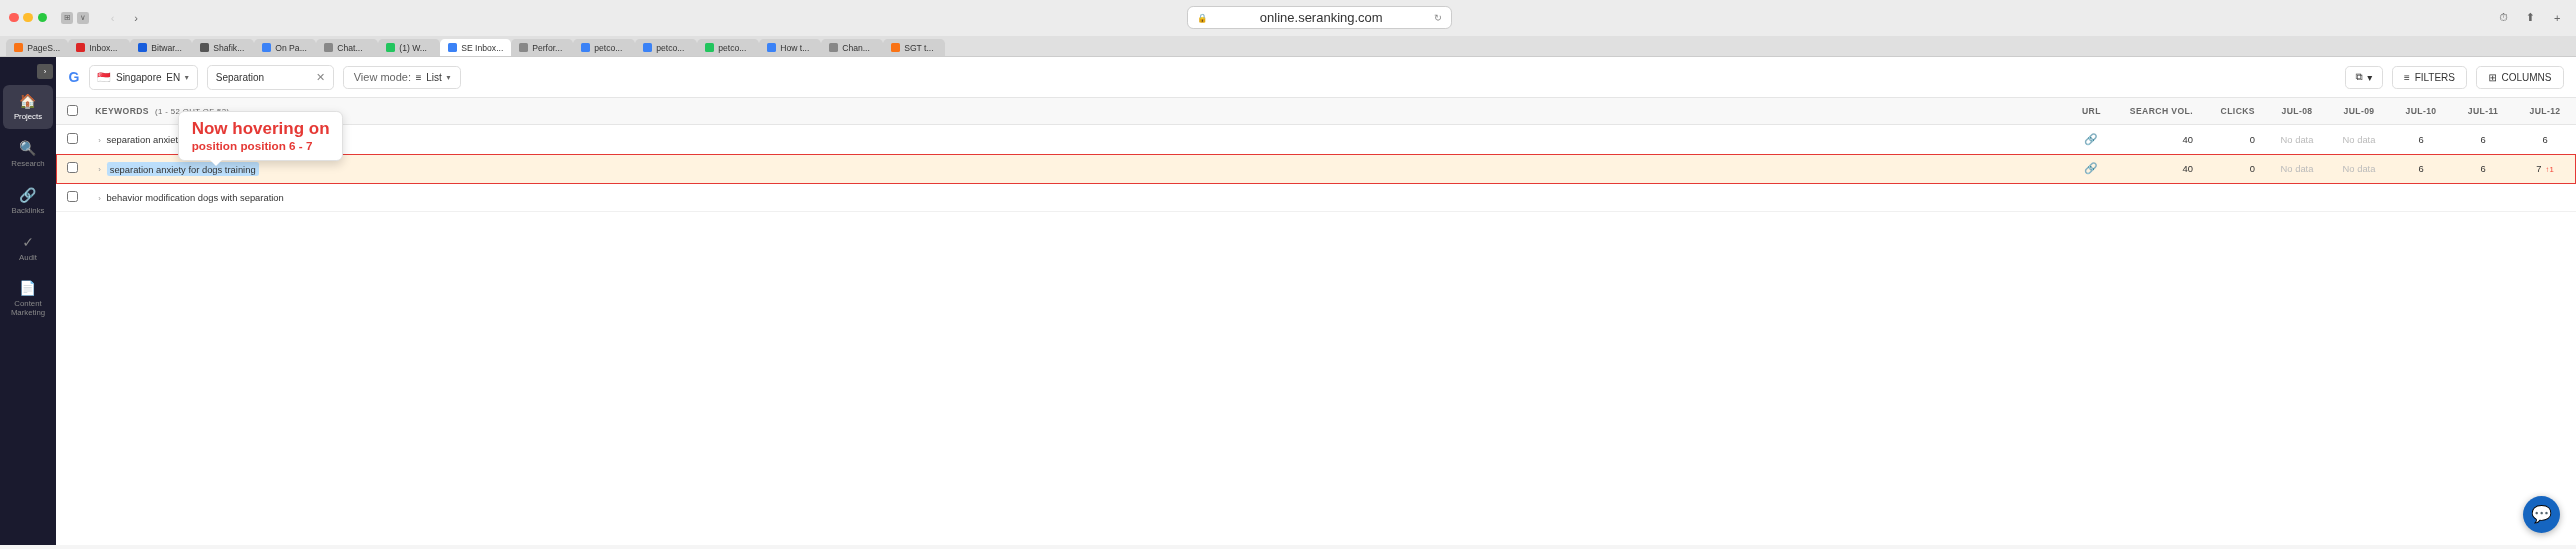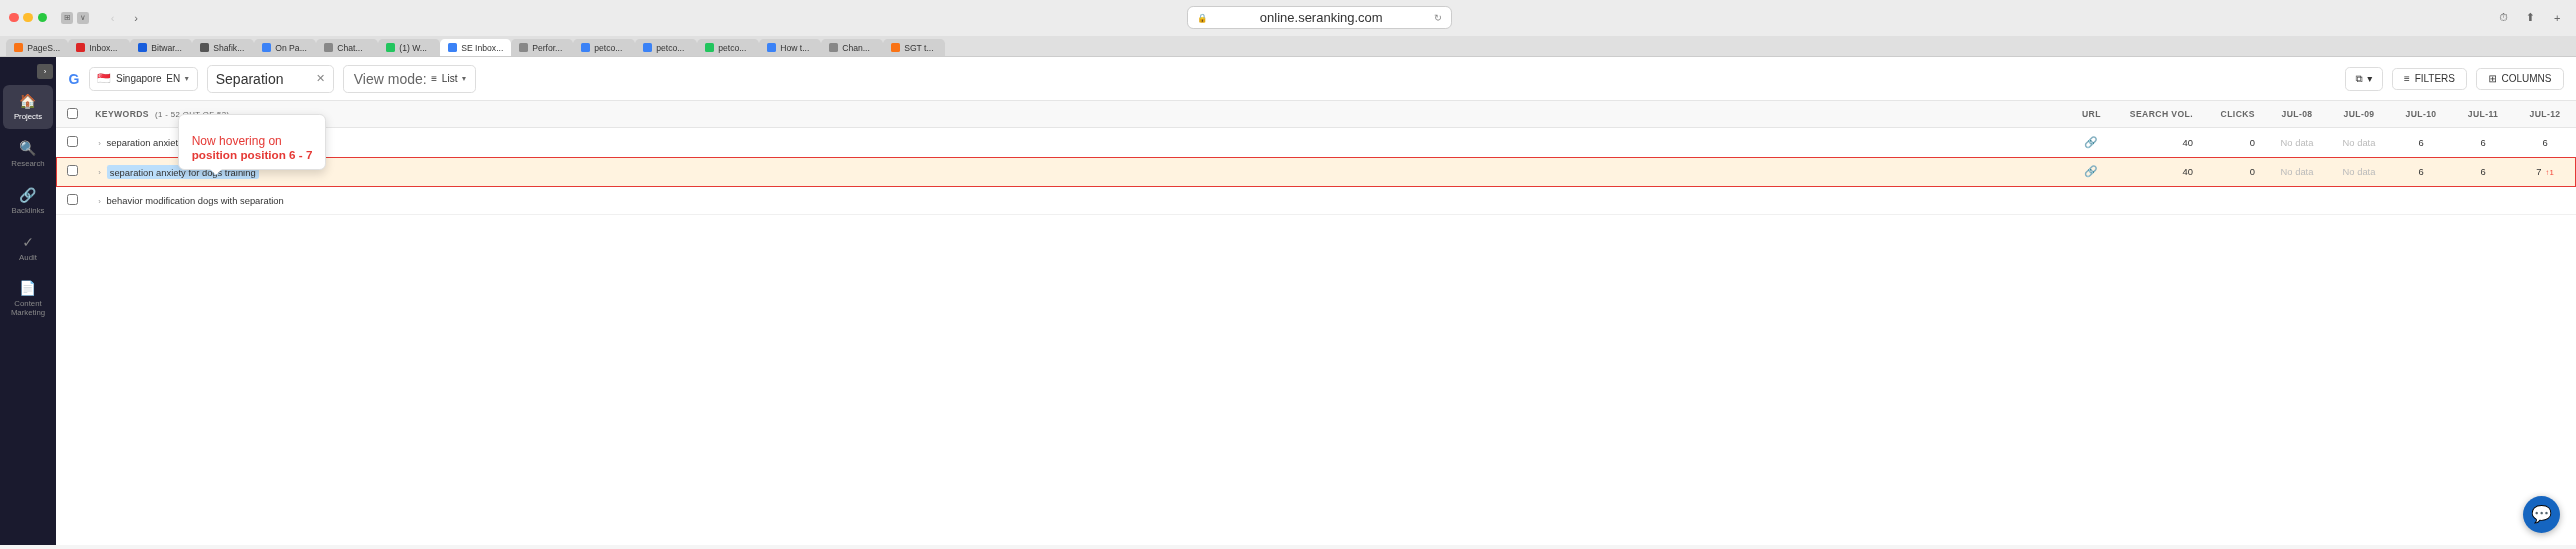--- a/index.html
+++ b/index.html
@@ -48,21 +48,21 @@
     .main-content { flex: 1; background: white; overflow: hidden; display: flex; flex-direction: column; }
 
     
     .toolbar { display: flex; align-items: center; padding: 7.8px 12.5px; gap: 9.4px; border-bottom: 0.8px solid #e5e5e5; }
     .google-logo { font-size: 14px; font-weight: bold; color: #4285f4; }
     .flag-lang { display: flex; align-items: center; gap: 4.7px; padding: 4.7px 7.8px; border: 0.8px solid #ddd; border-radius: 4.7px; cursor: pointer; font-size: 10px; background: white; }
     .flag { font-size: 11px; }
     .lang-text { color: #333; font-size: 10px; }
     .chevron { font-size: 7.8px; color: #666; }
     .keyword-input { display: flex; align-items: center; border: 0.8px solid #ddd; border-radius: 4.7px; padding: 4.7px 7.8px; gap: 6.2px; min-width: 125px; }
-    .keyword-input input { border: none; outline: none; font-size: 14px; color: #333; width: 94px; }
+    .keyword-input input { border: none; outline: none; font-size: 10px; color: #333; width: 94px; }
     .keyword-clear { color: #888; cursor: pointer; font-size: 11px; }
     .view-mode { display: flex; align-items: center; gap: 4.7px; padding: 4.7px 9.4px; border: 0.8px solid #ddd; border-radius: 4.7px; cursor: pointer; font-size: 10px; color: #333; background: white; }
     .spacer { flex: 1; }
     .copy-btn { display: flex; align-items: center; gap: 4.7px; padding: 4.7px 9.4px; border: 0.8px solid #ddd; border-radius: 4.7px; cursor: pointer; font-size: 10px; color: #333; background: white; }
     .filters-btn { display: flex; align-items: center; gap: 4.7px; padding: 4.7px 11px; border: 0.8px solid #ddd; border-radius: 4.7px; cursor: pointer; font-size: 10px; color: #333; background: white; }
     .columns-btn { display: flex; align-items: center; gap: 4.7px; padding: 4.7px 11px; border: 0.8px solid #ddd; border-radius: 4.7px; cursor: pointer; font-size: 10px; color: #333; background: white; font-weight: 500; }
 
     
     .table-container { flex: 1; overflow: auto; }
     table { width: 100%; border-collapse: collapse; font-size: 9.4px; }
@@ -232,21 +232,21 @@
         <span class="flag">🇸🇬</span>
         <span class="lang-text">Singapore</span>
         <span class="lang-text">EN</span>
         <span class="chevron">▾</span>
       </div>
       <div class="keyword-input">
         <input type="text" value="Separation" style="">
         <span class="keyword-clear">✕</span>
       </div>
       <div class="view-mode">
-        <span style="color:#666;font-size:14px;">View mode:</span>
+        <span style="color:#666;font-size:11px;">View mode:</span>
         <span>≡</span>
         <span>List</span>
         <span class="chevron">▾</span>
       </div>
       <div class="spacer"></div>
       <div class="copy-btn">
         <span>⧉</span>
         <span>▾</span>
       </div>
       <div class="filters-btn">
@@ -304,21 +304,21 @@
 
           <tr class="highlighted" style="position:relative;">
             <td class="checkbox-cell">
               <input type="checkbox" style="">
             </td>
             <td class="keyword-cell" style="position:relative;">
               <span class="expand-cell">›</span>
               <span class="keyword-text selected">separation anxiety for dogs training</span>
               
               <div class="hover-tooltip" style="top:-44px;left:94px;">
-                <div class="hover-tooltip-text" style="color:#e53935;font-size:12px;font-weight:400;margin-top:12px;">Now hovering on</div>
+                <div class="hover-tooltip-text" style="color:#e53935;font-size:17px;font-weight:700;">Now hovering on</div>
                 <div class="hover-tooltip-text" style="color:#e53935;font-size:11.7px;font-weight:600;">position position 6 - 7</div>
                 <div class="hover-tooltip-arrow"></div>
               </div>
             </td>
             <td class="url-cell center">
               <span class="link-icon">🔗</span>
             </td>
             <td class="right">40</td>
             <td class="right">0</td>
             <td class="center no-data">No data</td>

